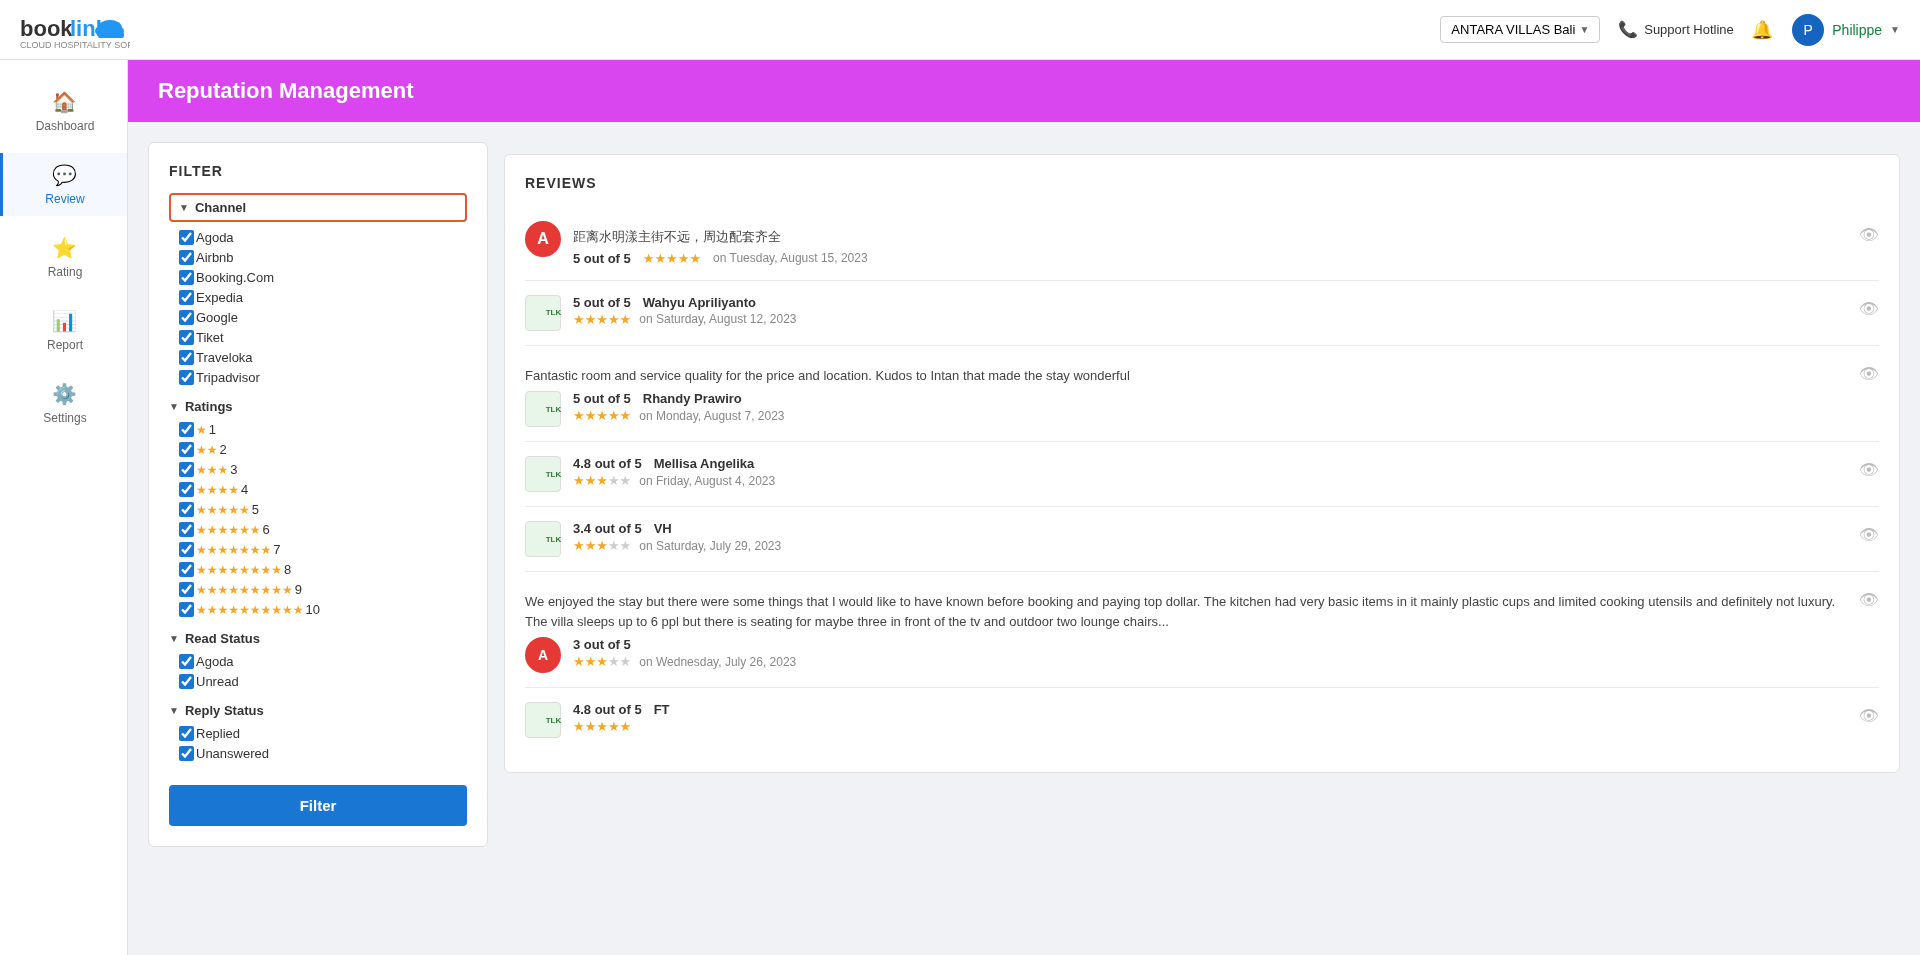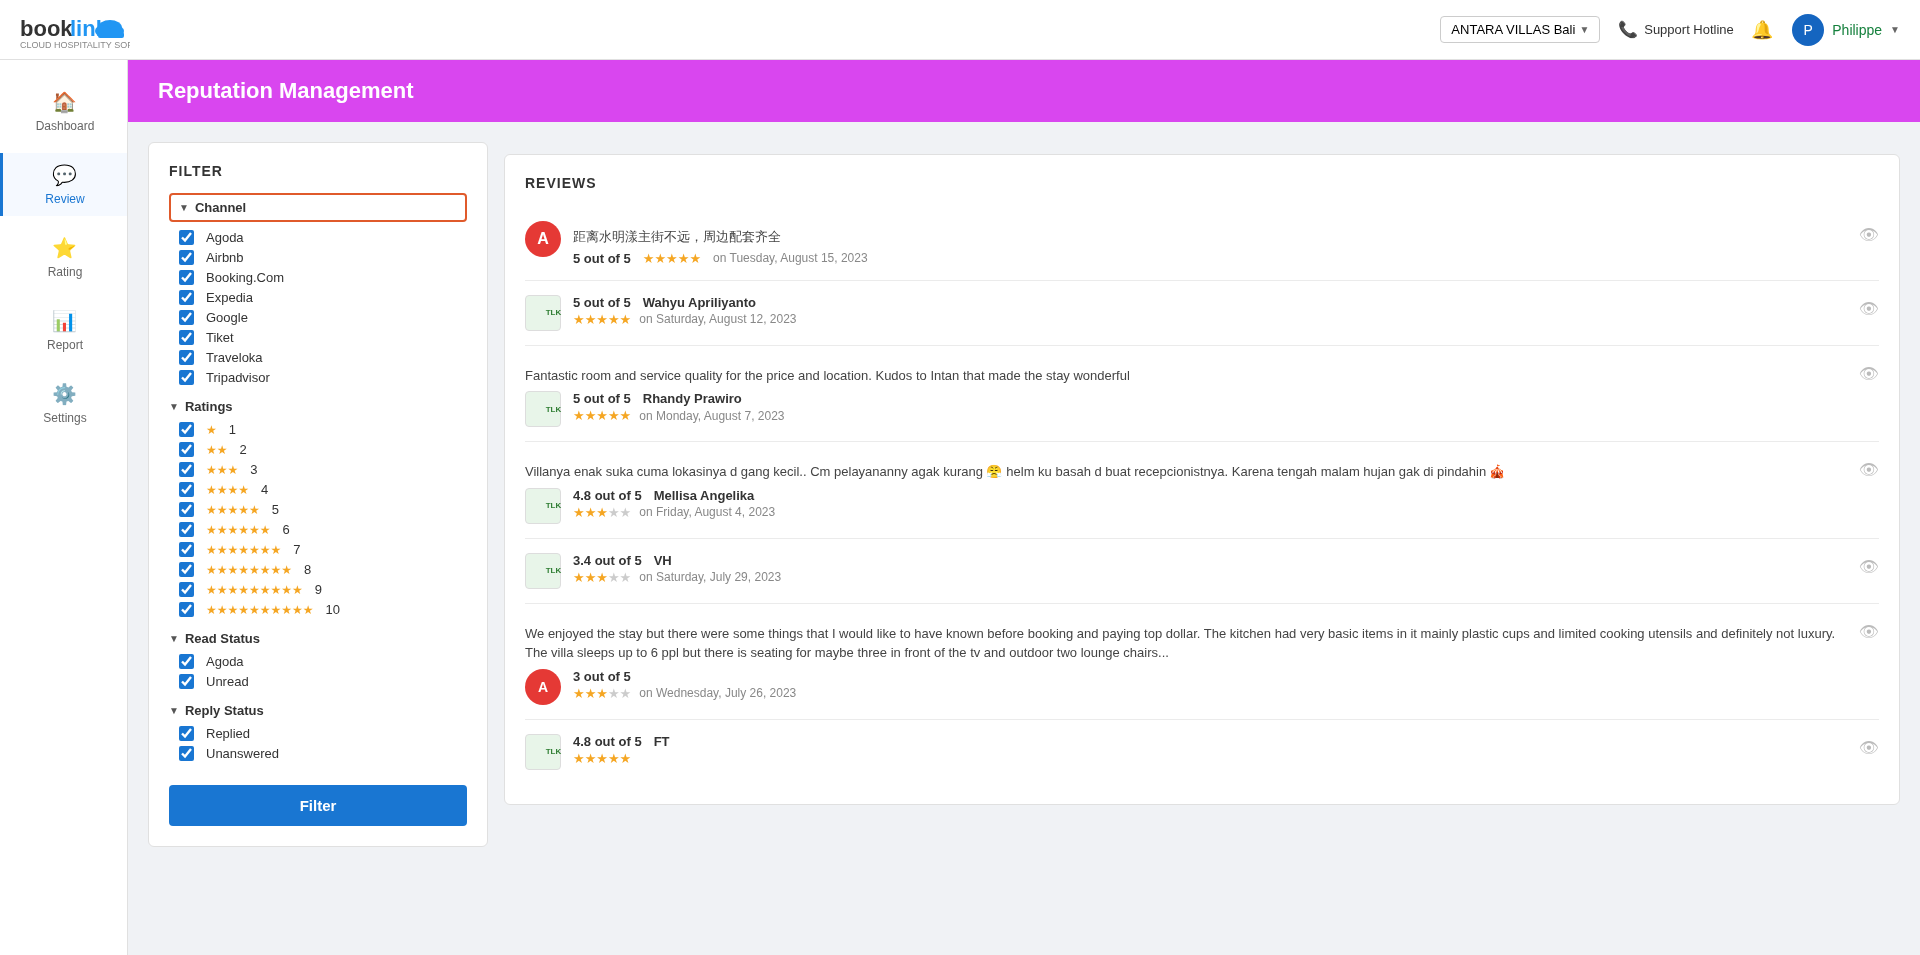--- a/index.html
+++ b/index.html
@@ -85,21 +85,21 @@
     }
     .filter-section-header.channel-header {
       border: 2px solid #e05a2b;
       border-radius: 4px;
       padding: 5px 8px;
       color: #333;
     }
     .triangle { font-size: 10px; color: #555; }
 
     .filter-item {
-      display: flex; align-items: center; gap: 12px;
+      display: flex; align-items: center; gap: 2px;
       font-size: 13px; color: #333; margin-bottom: 5px; padding-left: 10px; cursor: pointer;
     }
     .filter-item input[type="checkbox"] {
       accent-color: #1976d2; width: 15px; height: 15px; cursor: pointer;
     }
 
     .star { color: #f5a623; font-size: 12px; }
 
     .filter-btn {
       width: 100%; padding: 12px; background: #1976d2; color: #fff;
@@ -410,21 +410,20 @@
               </div>
             </div>
           </div>
           <span class="review-eye">👁</span>
         </div>
       </div>
 
       <div class="review-item">
         <div class="review-row-main">
           <div style="flex:1">
-            <div class="review-text" style="margin-bottom:6px">Villanya enak suka cuma lokasinya d gang kecil.. Cm pelayananny agak kurang 😤 helm ku basah d buat recepcionistnya. Karena tengah malam hujan gak di pindahin 🎪</div>
             <div class="review-header">
               <div class="channel-logo" style="background:#e8f5e9;color:#2e7d32;font-size:8px;font-weight:700;">TLK</div>
               <div class="review-meta">
                 <div class="review-score-line">
                   <span class="review-score">4.8 out of 5</span>
                   <span class="review-author">Mellisa Angelika</span>
                 </div>
                 <div style="display:flex;align-items:center;gap:8px;margin-top:2px">
                   <span class="review-stars">★★★<span class="empty" style="color:#ccc">★★</span></span>
                   <span class="review-date">on Friday, August 4, 2023</span>

